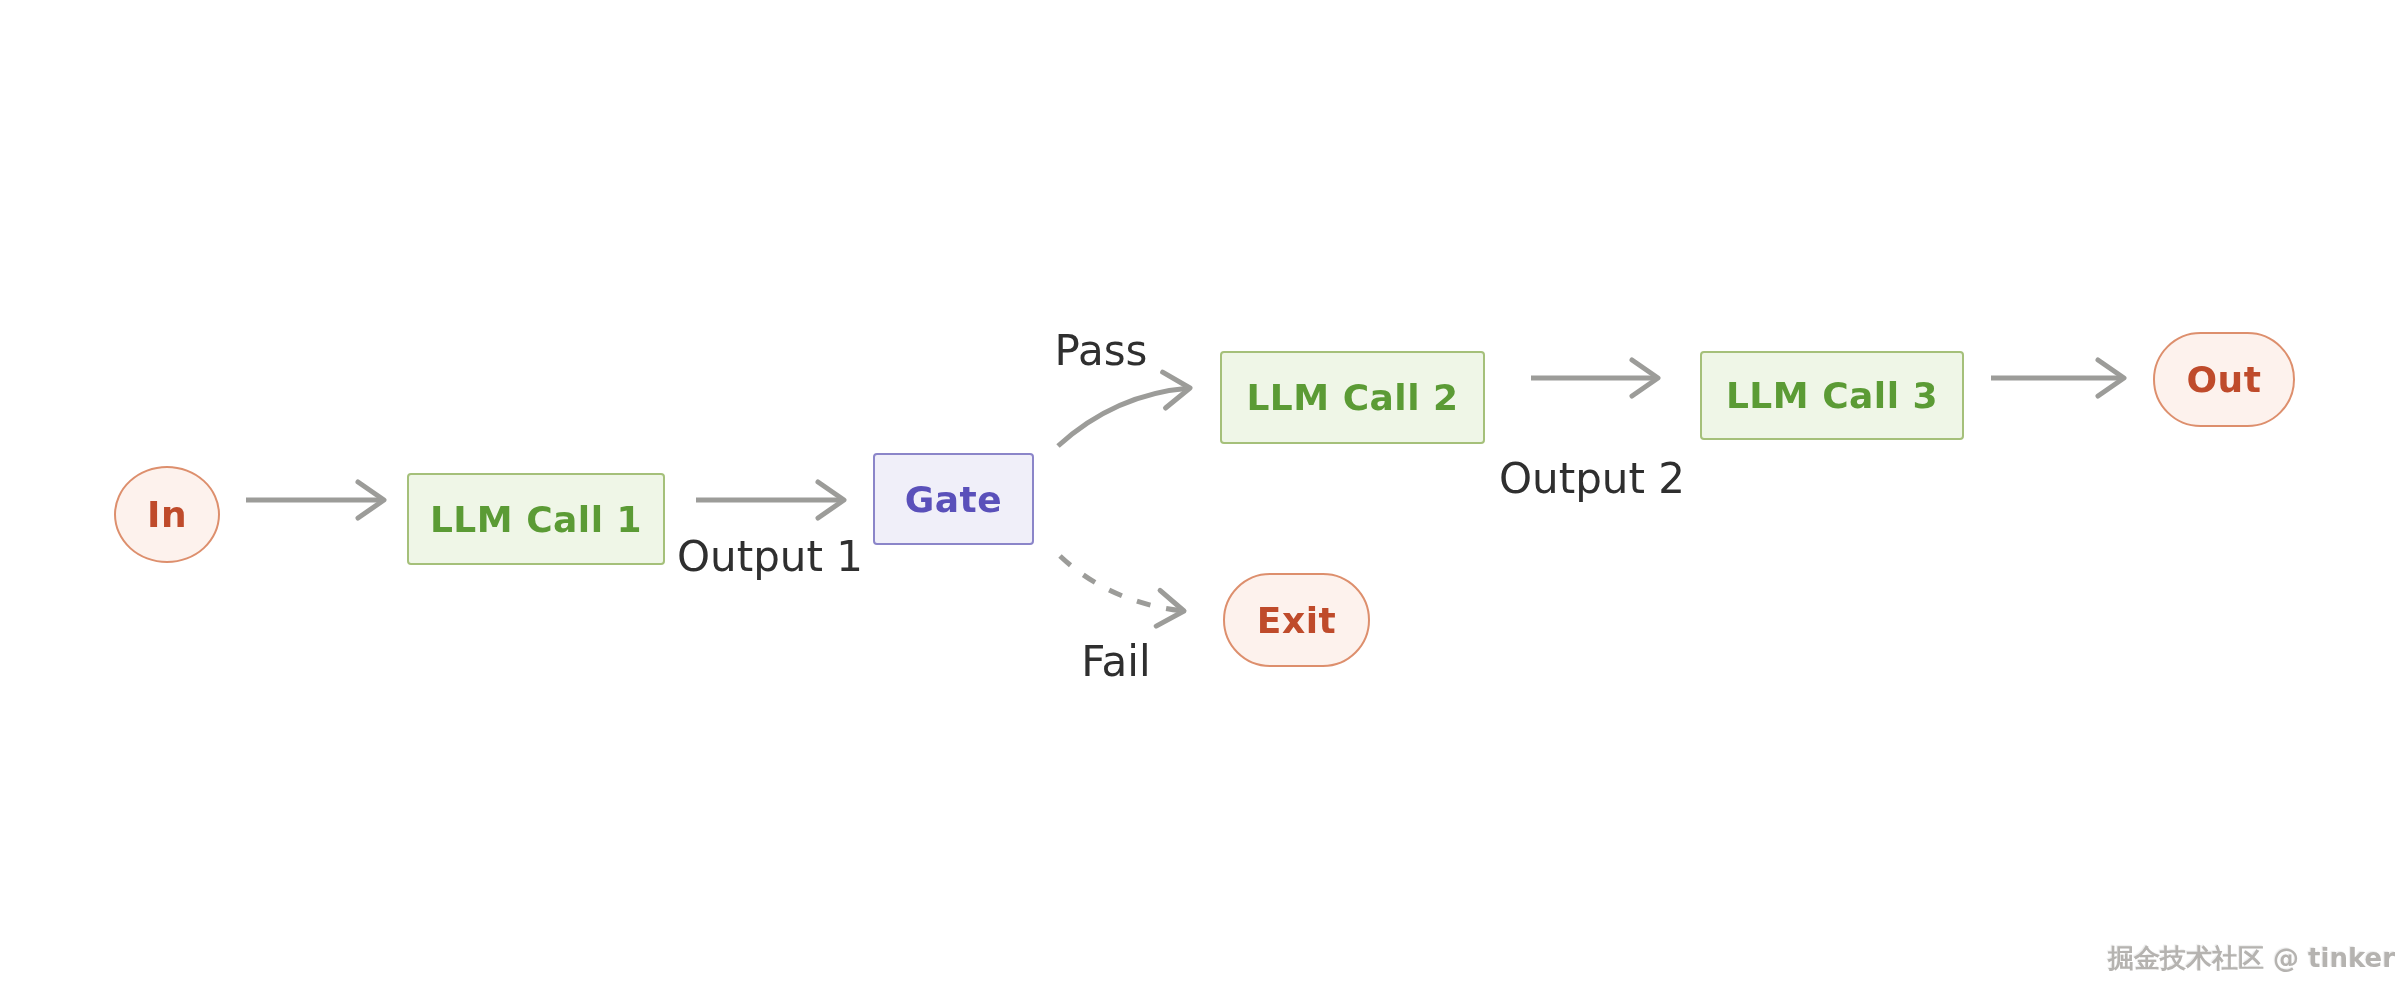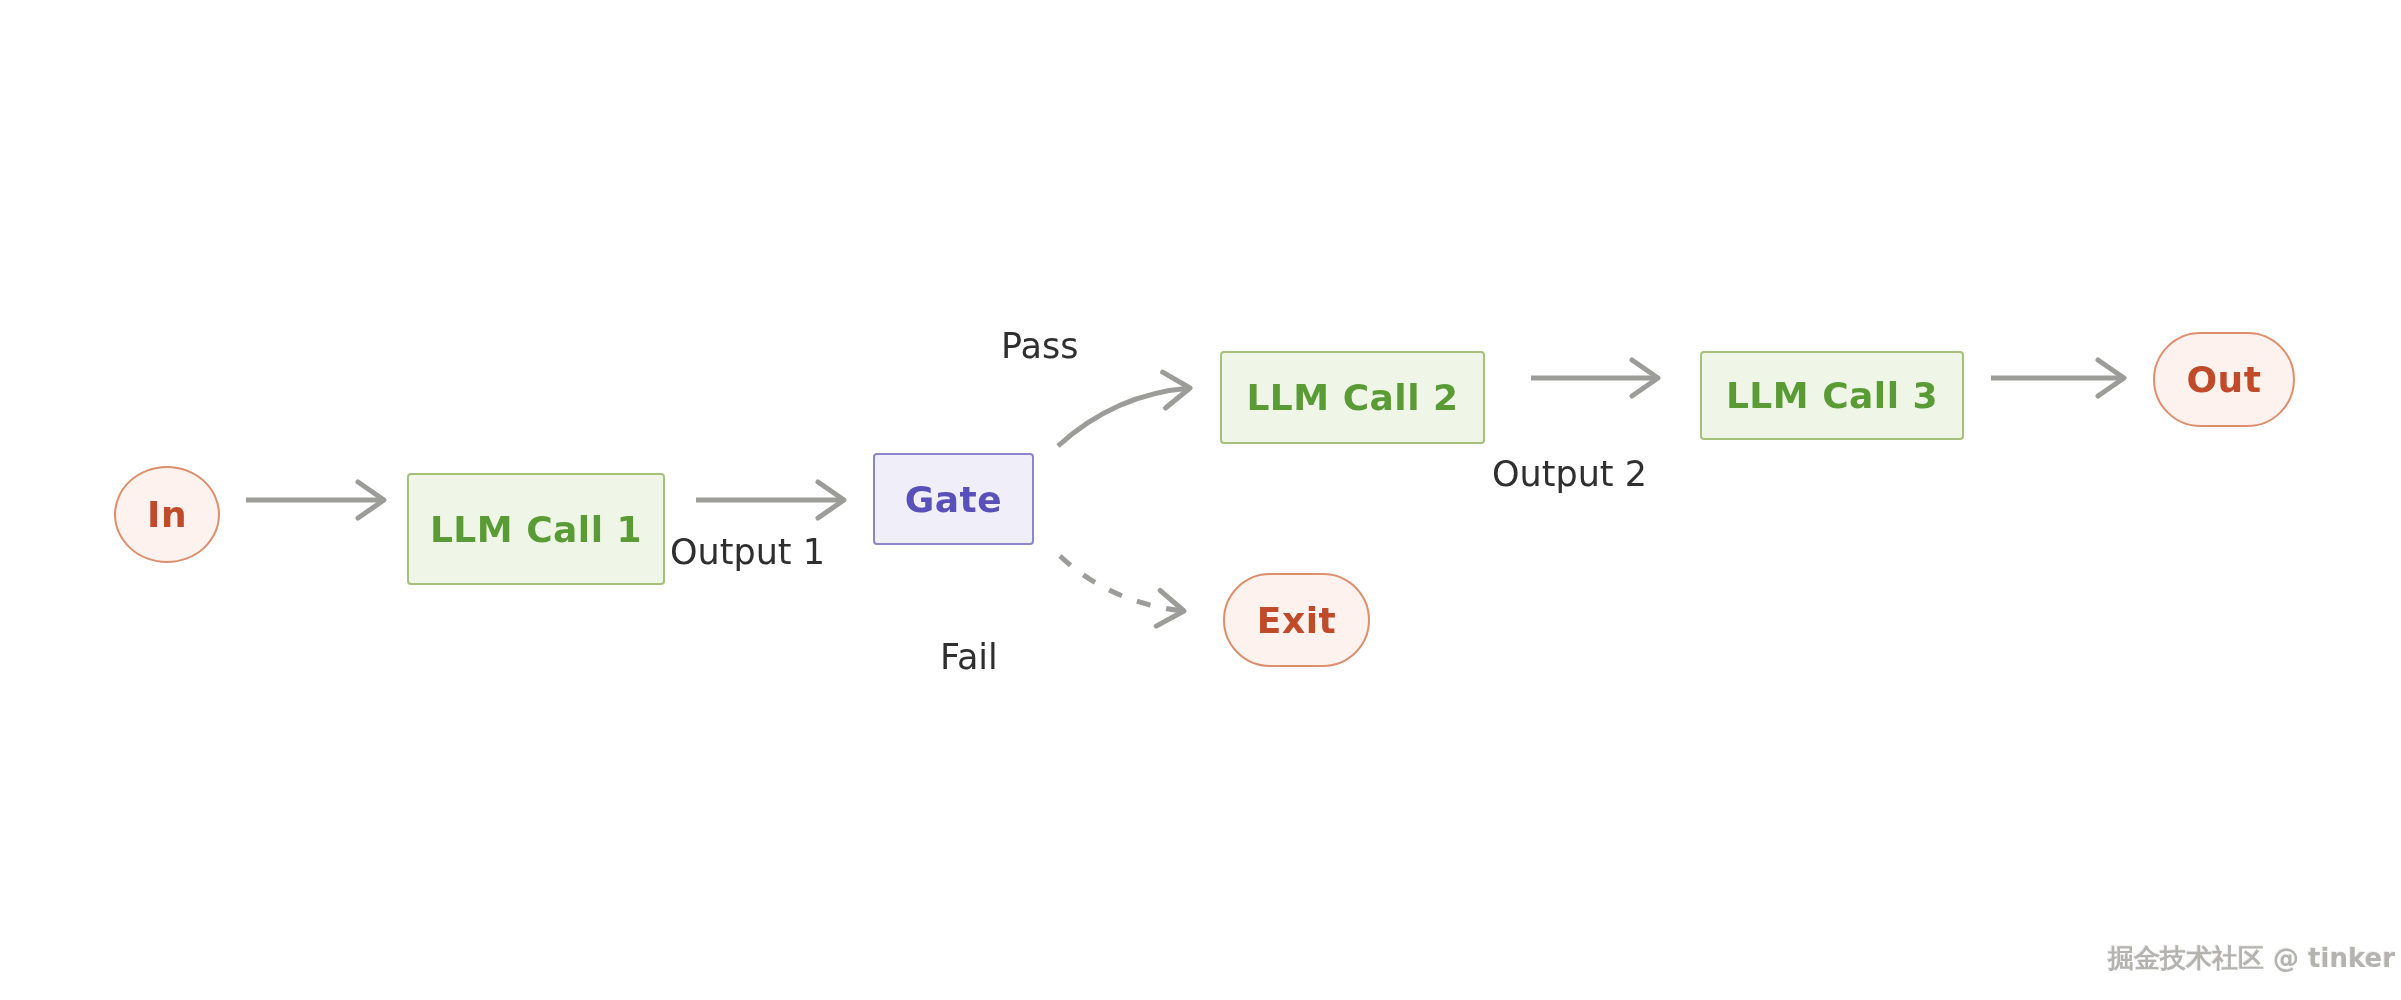--- a/index.html
+++ b/index.html
@@ -72,36 +72,37 @@
     color: var(--purple-text);
     border-radius: 4px;
   }
   .node-pink {
     background: var(--pink-fill);
     border: 2.5px solid var(--pink-border);
     color: var(--pink-text);
   }
 
   #node-in   { left: 114px;  top: 466px; width: 106px; height: 97px; border-radius: 50%; text-align: right; }
-  #node-llm1 { left: 407px;  top: 453px; width: 258px; height: 112px; }
+  #node-llm1 { left: 407px;  top: 453px; width: 258px; height: 92px; }
   #node-gate { left: 873px;  top: 453px; width: 161px; height: 92px; }
   #node-llm2 { left: 1220px; top: 331px; width: 265px; height: 93px; }
   #node-llm3 { left: 1700px; top: 331px; width: 264px; height: 89px; }
   #node-out  { left: 2153px; top: 332px; width: 142px; height: 95px; border-radius: 48px; }
   #node-exit { left: 1223px; top: 573px; width: 147px; height: 94px; border-radius: 47px; }
 
   .edge-label {
     position: absolute;
     color: var(--edge-label-text);
-    font-size: 35px;
+    font-size: 42px;
+    text-align: center;
     white-space: nowrap;
   }
   #label-output1 { left: 670px;  top: 532px; width: 200px; }
   #label-pass    { left: 1001px; top: 326px; width: 200px; }
-  #label-fail    { left: 940px;  top: 637px; width: 200px; }
+  #label-fail    { left: 1016px;  top: 637px; width: 200px; }
   #label-output2 { left: 1492px; top: 414px; width: 200px; margin-top: 40px; }
 
   .watermark {
     position: absolute;
     right: 6px;
     top: 941px;
     font-size: 26px;
     font-weight: bold;
     color: var(--watermark-text);
     text-shadow: 2px 2px 1px rgba(255,255,255,0.95), -1px -1px 1px rgba(0,0,0,0.08);

